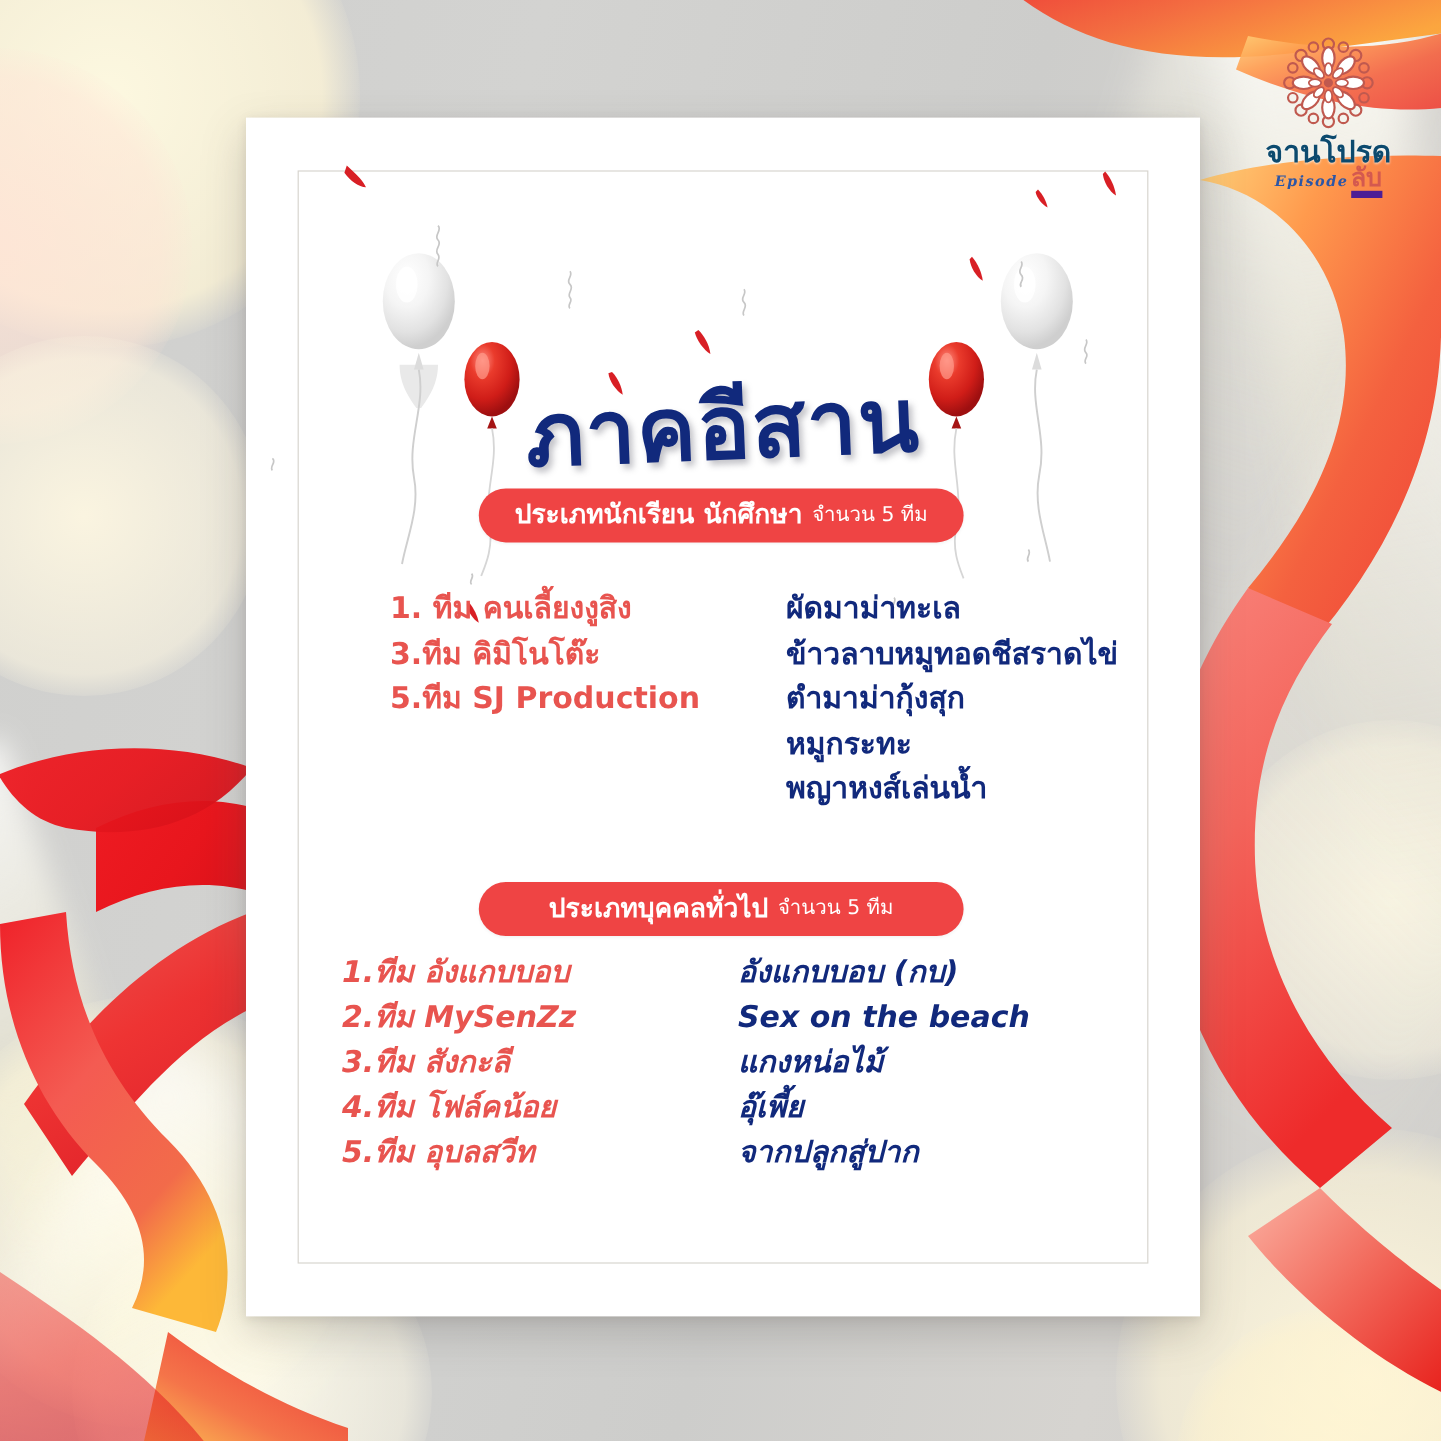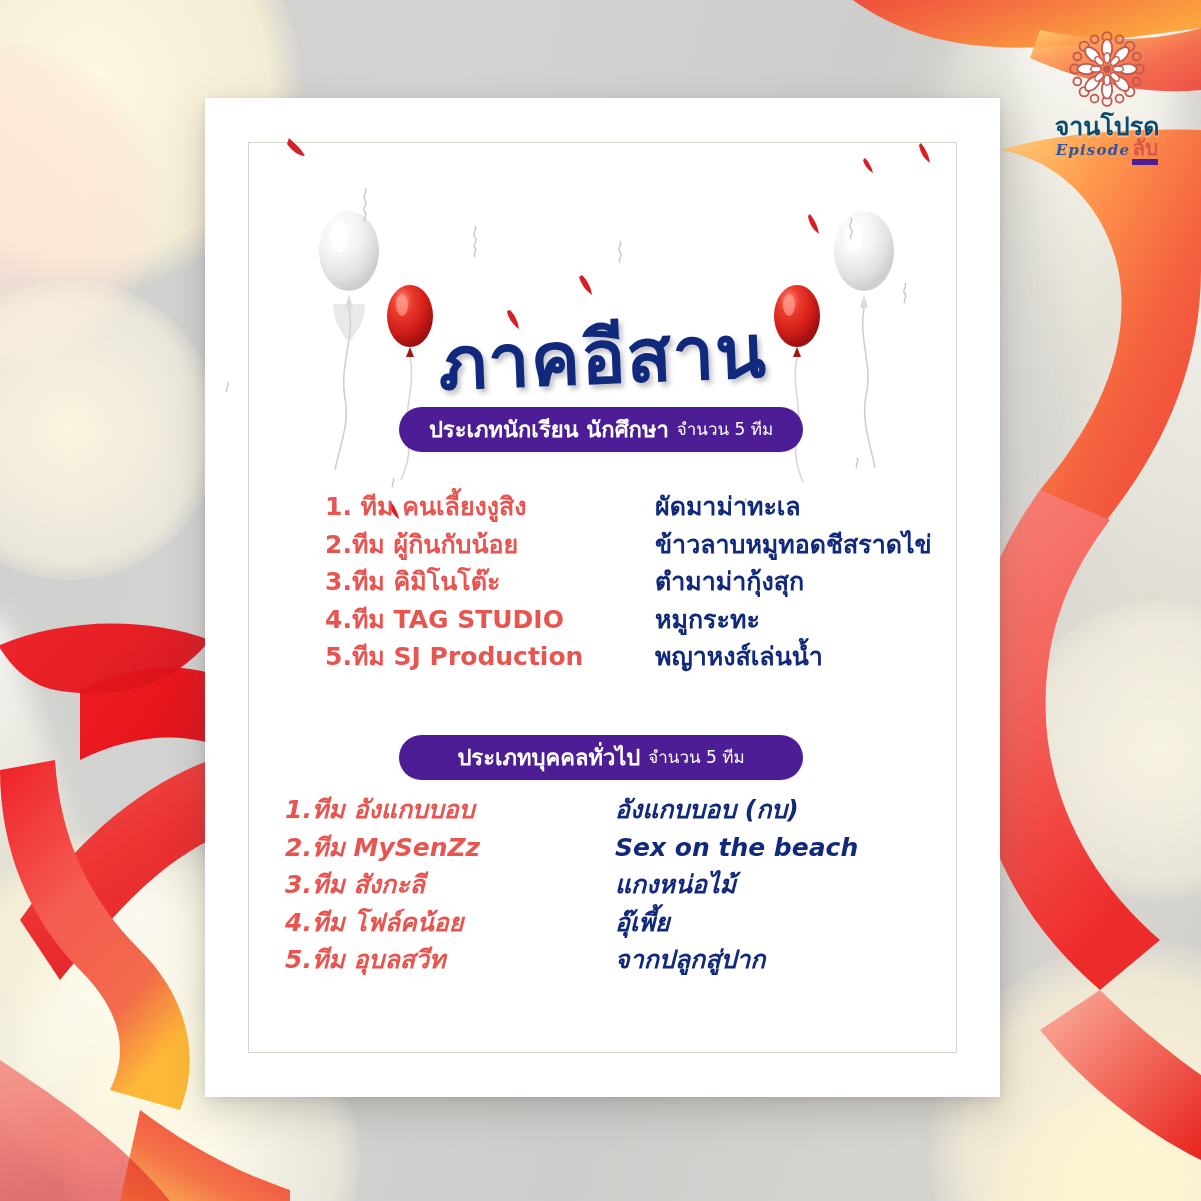--- a/index.html
+++ b/index.html
@@ -50,21 +50,21 @@
     line-height:1;
     text-shadow:3px 4px 5px rgba(120,120,130,.45);
     transform:rotate(-2.3deg);
   }
 
   
   .badge{
     position:absolute;
     height:45px;
     border-radius:23px;
-    background:#4c1d95;
+    background:#ef4444;
     display:flex; align-items:center; justify-content:center;
     gap:8px;
     box-shadow:0 1px 3px rgba(0,0,0,.06);
     white-space:nowrap;
   }
   .badge .b-main{
     font-family:"DejaVu Sans","Liberation Sans",sans-serif;
     font-size:22px; font-weight:bold; color:#ffffff; line-height:1;
   }
   .badge .b-sub{
@@ -103,21 +103,21 @@
     line-height:1; margin-top:2px;
     text-shadow:0 1px 2px rgba(255,255,255,.8);
   }
   #logo-sub{
     margin-top:-2px;
     display:flex; align-items:baseline; justify-content:center; gap:2px;
   }
   #logo-ep{
     font-family:"DejaVu Serif","Liberation Serif",serif;
     font-style:italic; font-weight:bold;
-    font-size:15px; color:#2c56a6; letter-spacing:1.2px;
+    font-size:12px; color:#2c56a6; letter-spacing:1.2px;
   }
   #logo-lab{
     font-family:"DejaVu Sans","Liberation Sans",sans-serif;
     font-size:21px; font-weight:bold; color:#d4594f;
     border-bottom:6px solid #4c1d95;
     line-height:1.05;
   }
 </style>
 </head>
 <body>
@@ -284,27 +284,21 @@
   <span class="b-main">ประเภทนักเรียน นักศึกษา</span>
   <span class="b-sub">จำนวน 5 ทีม</span>
 </div>
 
 <div class="list-block" id="list1">
   <div class="col-teams">
     <div class="row">
         <span class="team">1. ทีม คนเลี้ยงงูสิง</span>
       </div>
     <div class="row">
-        <span class="team">2.ทีม ผู้กินกับน้อย</span>
-      </div>
-    <div class="row">
         <span class="team">3.ทีม คิมิโนโต๊ะ</span>
-      </div>
-    <div class="row">
-        <span class="team">4.ทีม TAG STUDIO</span>
       </div>
     <div class="row">
         <span class="team">5.ทีม SJ Production</span>
       </div>
   </div>
   <div class="col-dishes">
     <div class="row">
         <span class="dish">ผัดมาม่าทะเล</span>
       </div>
     <div class="row">

